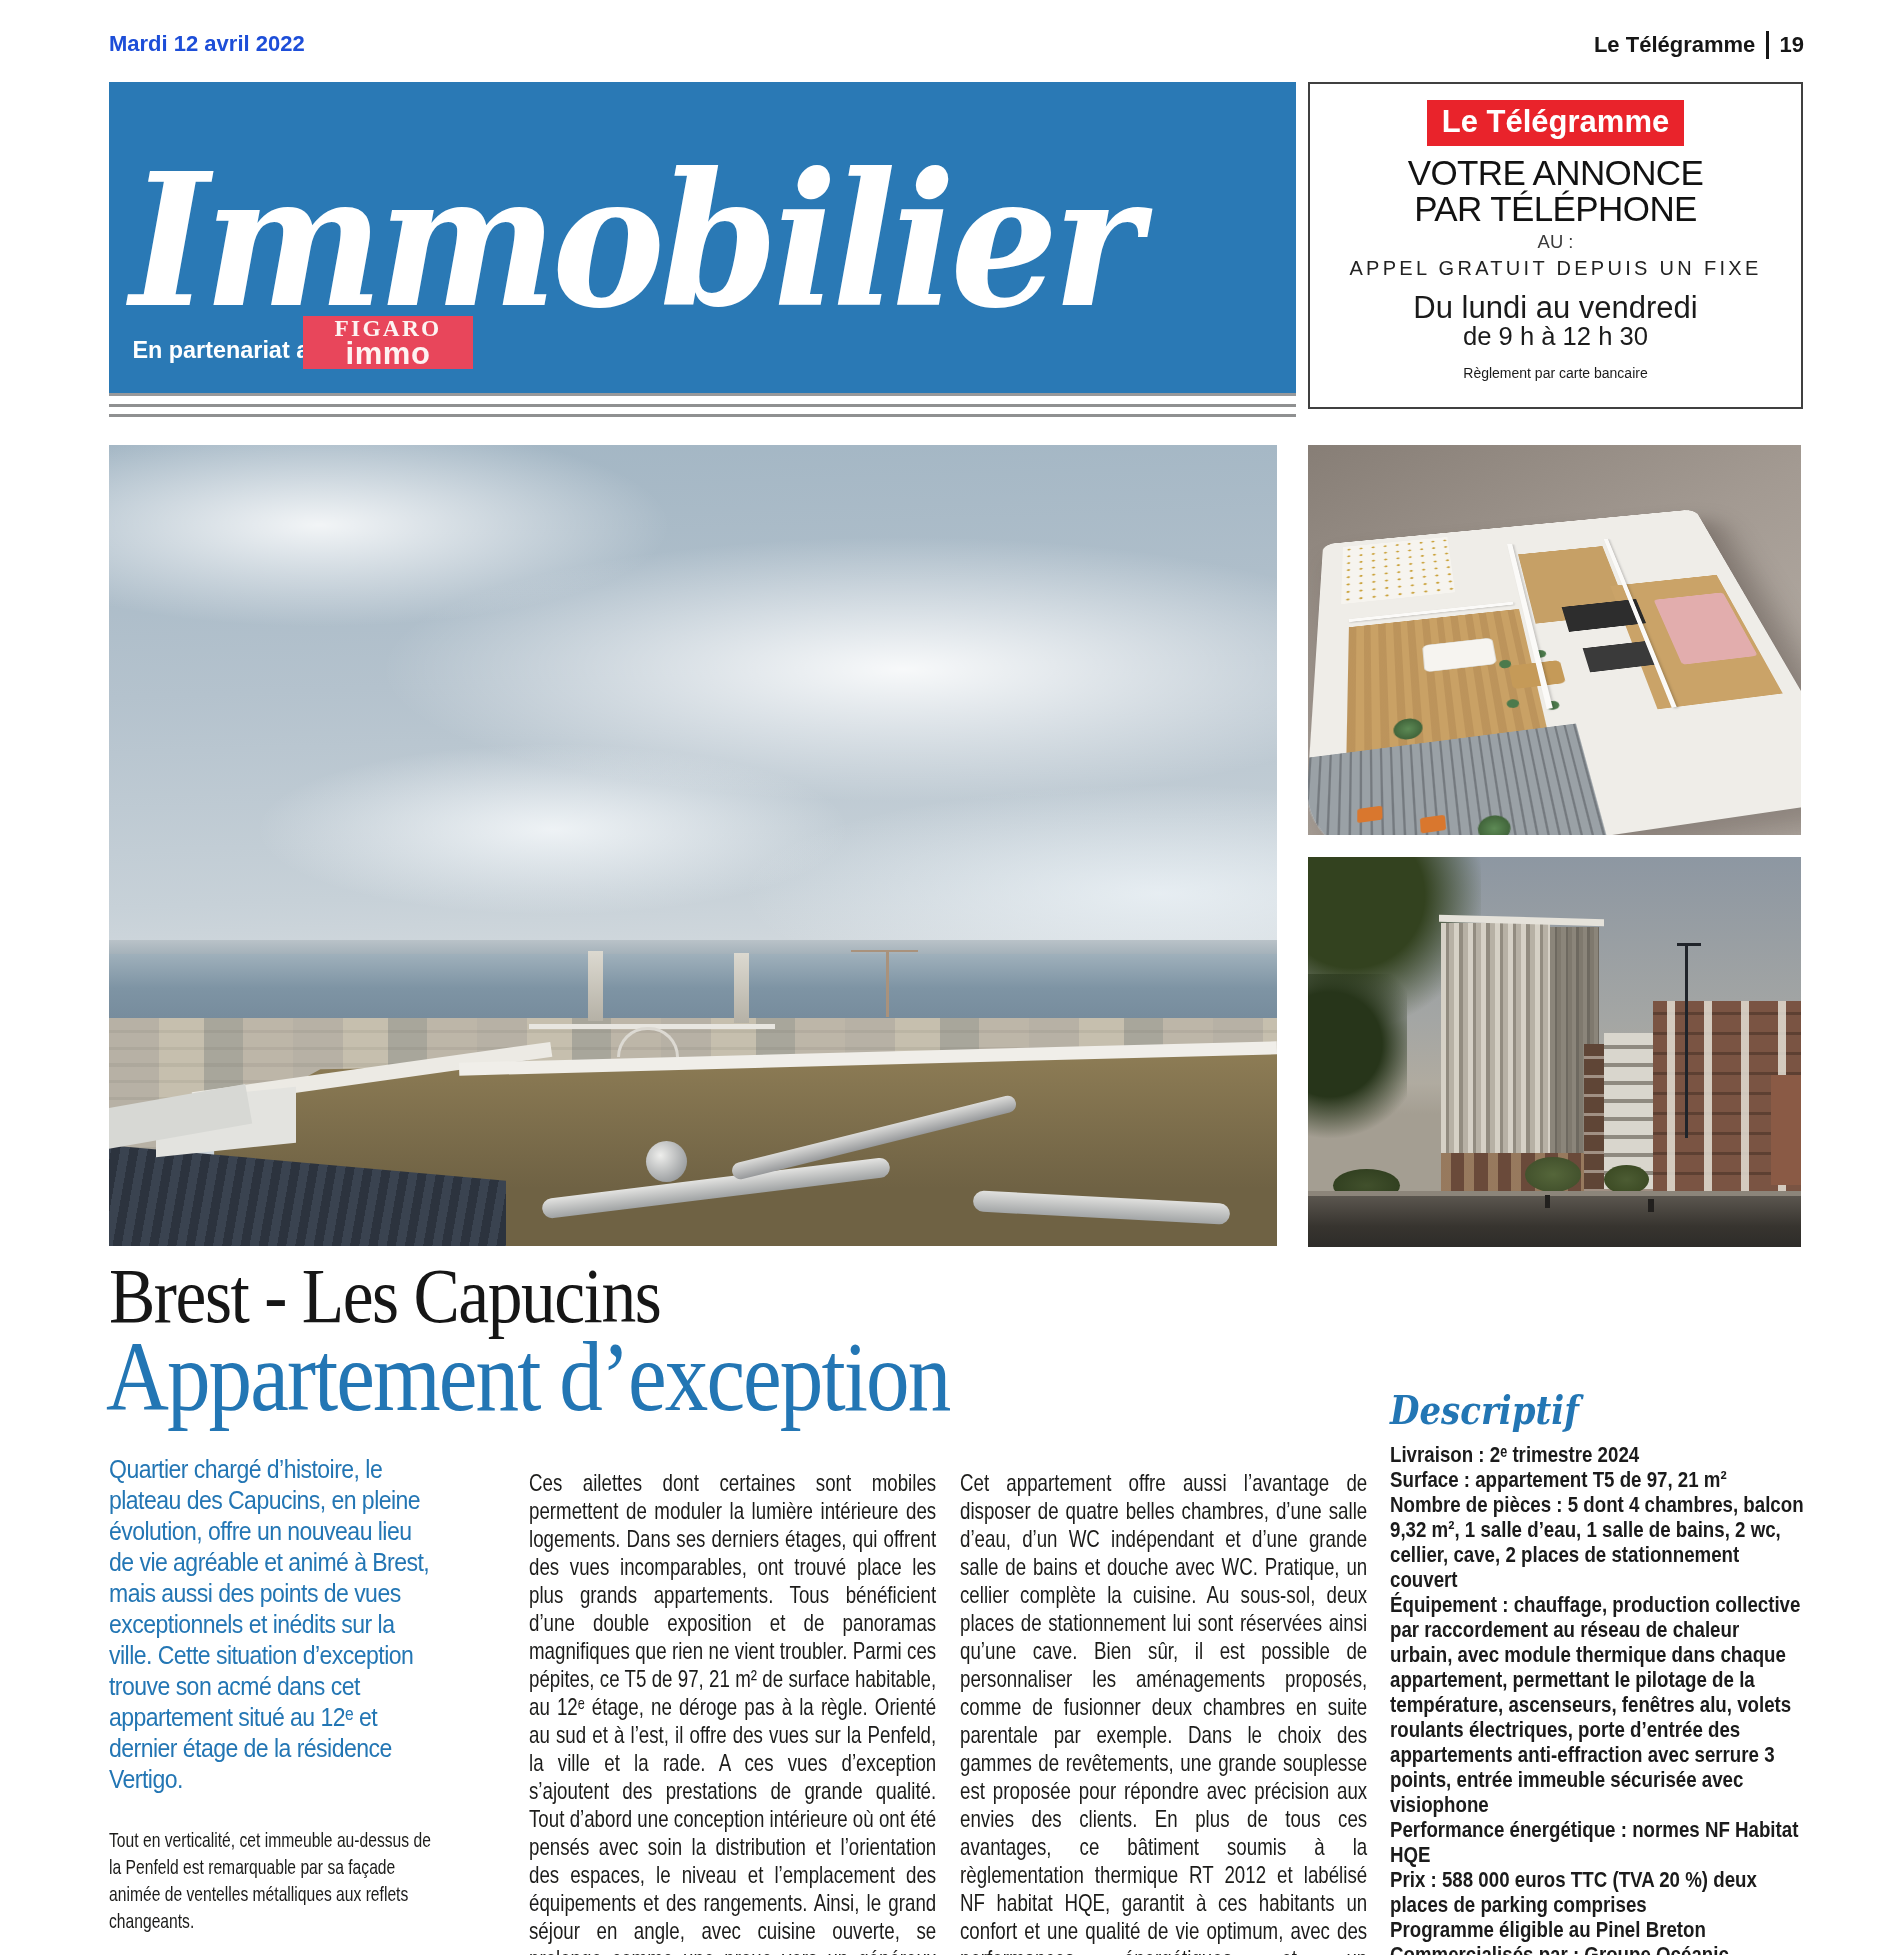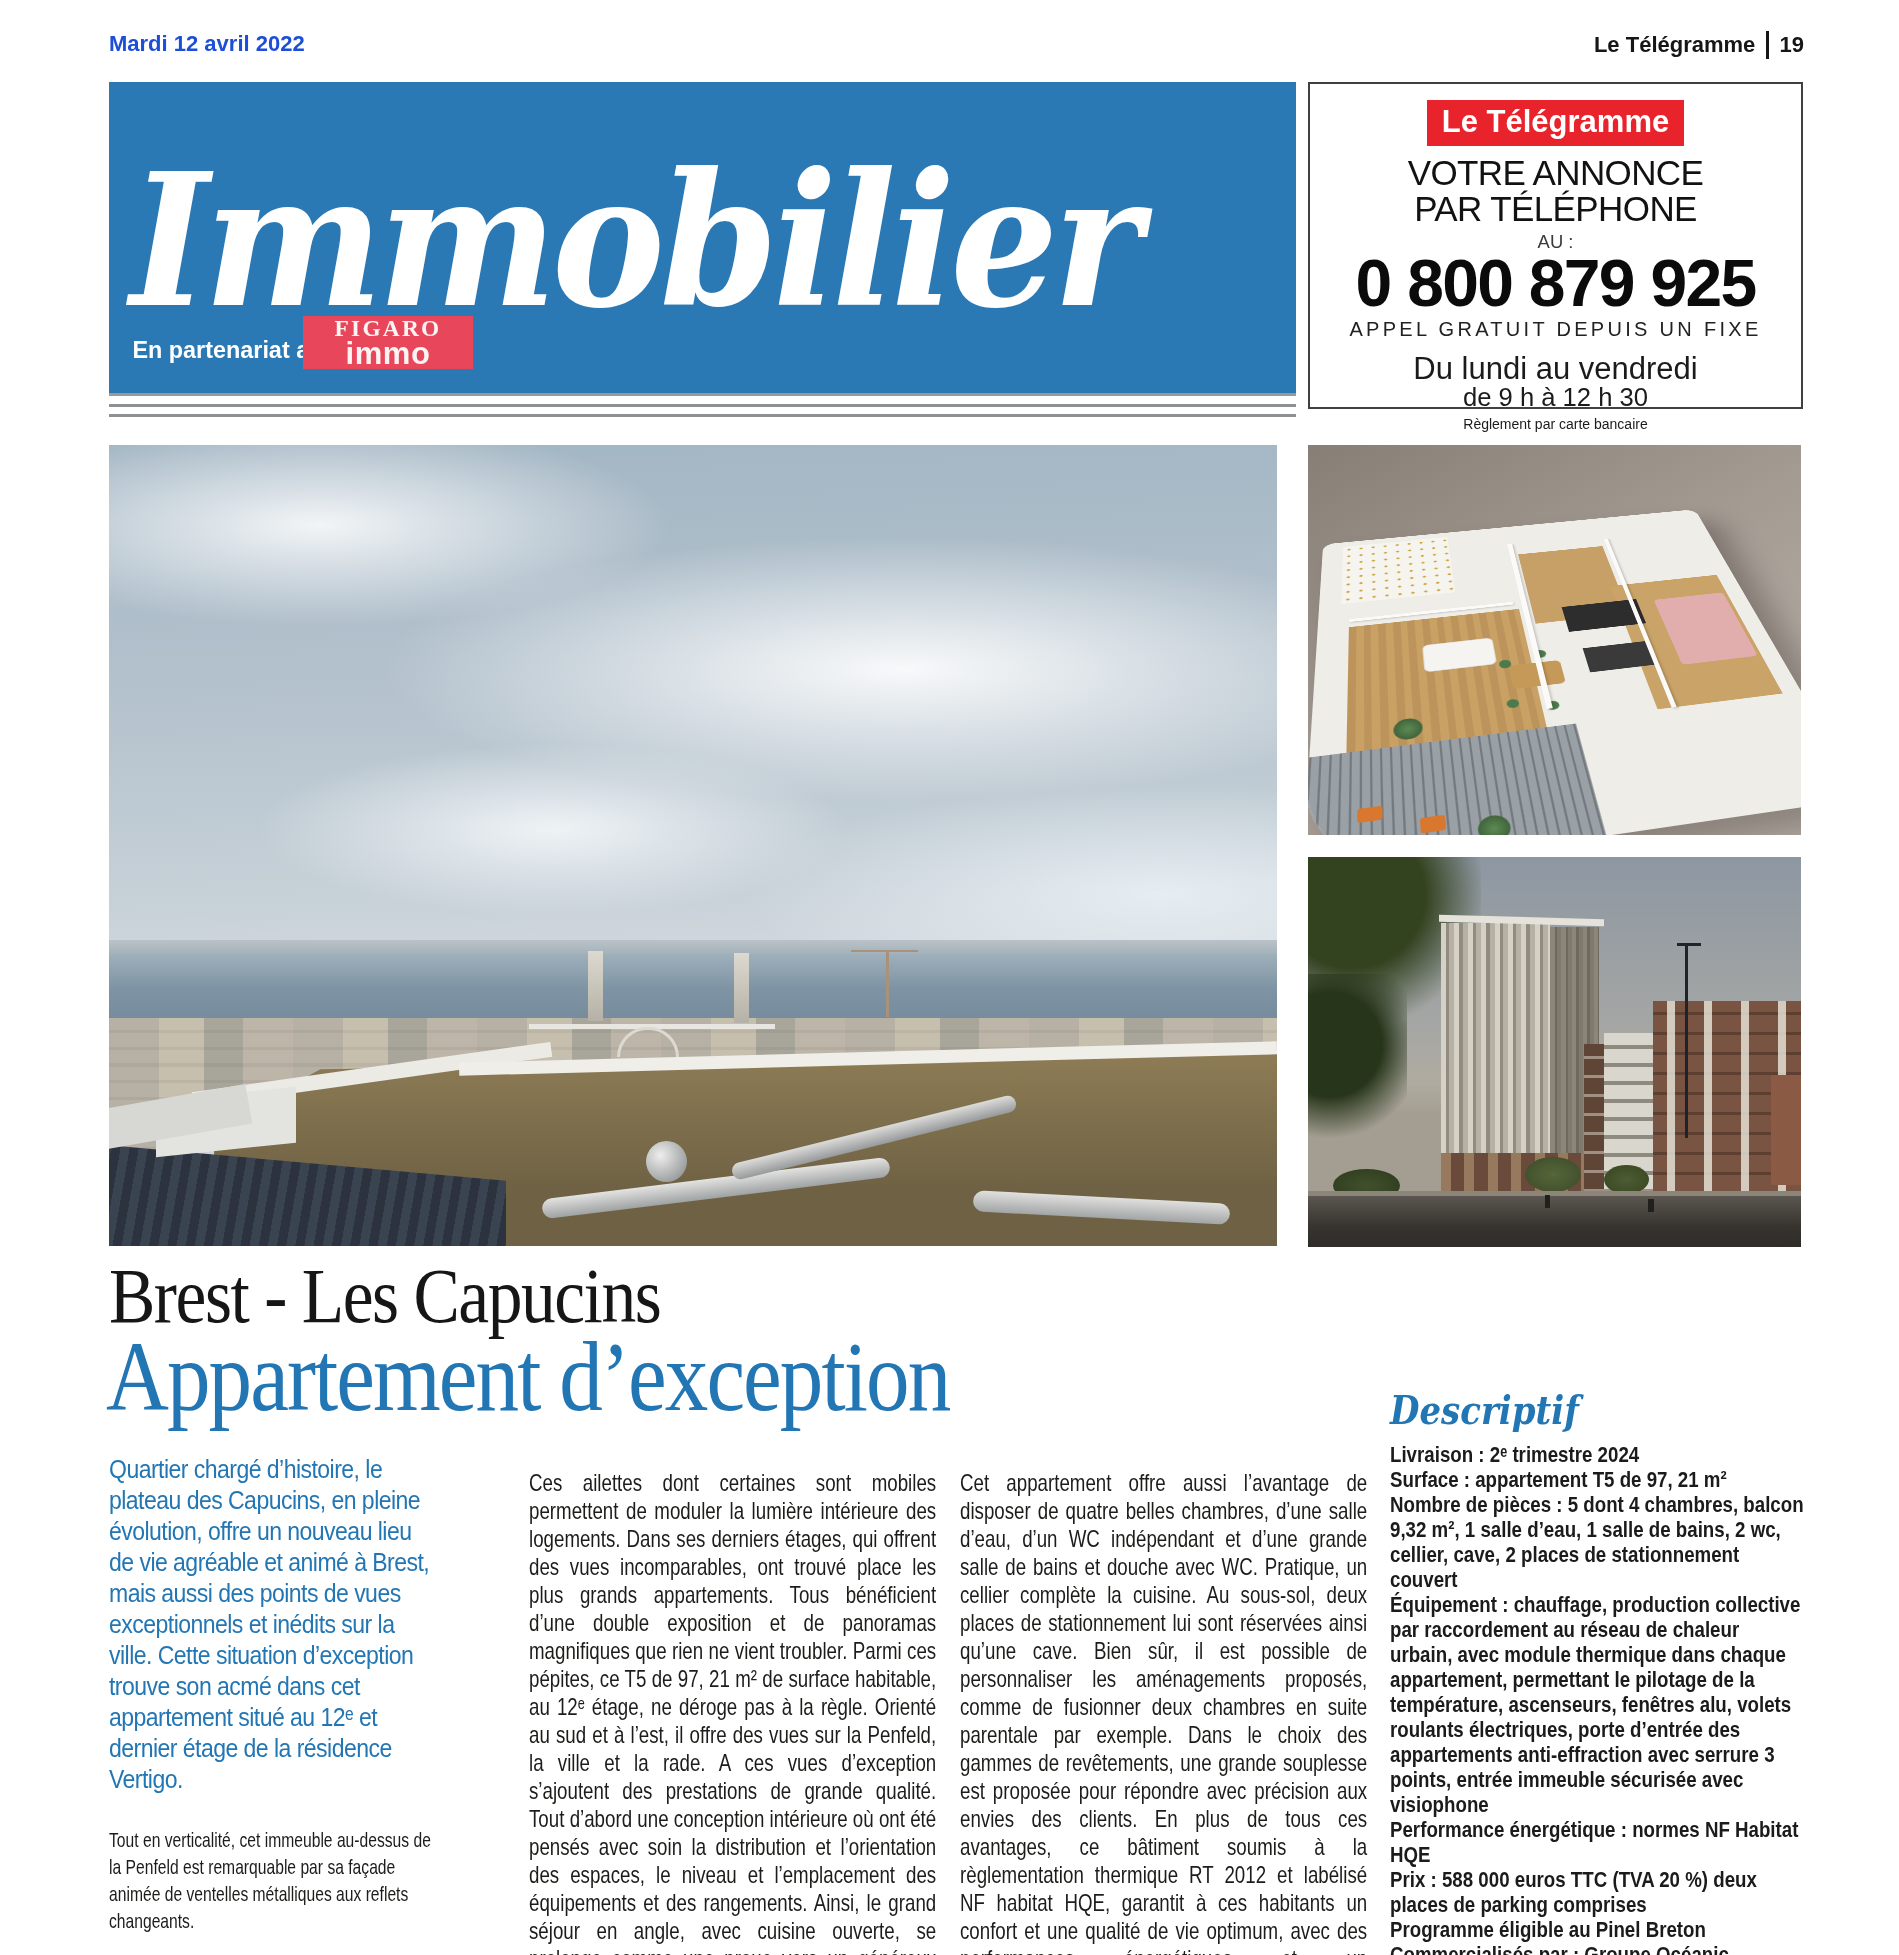--- a/index.html
+++ b/index.html
@@ -38,21 +38,21 @@
      box-sizing:border-box;display:flex;flex-direction:column;align-items:center;}
   .tglogo{margin-top:15.6px;background:#e9232b;color:#fff;font-weight:bold;font-size:31px;line-height:1;
      padding:6.7px 14.5px 9px 14.5px;}
   .adl1{margin-top:9px;font-size:35px;line-height:36px;color:#121212;letter-spacing:-0.6px;}
   .adl2{font-size:35px;line-height:36px;color:#121212;letter-spacing:-0.6px;}
   .adau{margin-top:3.3px;font-size:18.4px;color:#3a3a3a;}
   .adphone{font-size:66px;line-height:61px;font-weight:bold;color:#0b0b0b;letter-spacing:-1.7px;white-space:nowrap;}
   .adappel{margin-top:4.5px;font-size:20px;letter-spacing:3.3px;color:#222;text-align:right;}
   .adlun{margin-top:13.4px;font-size:31px;line-height:29px;color:#1b1b1b;}
   .adlun2{font-size:25.6px;line-height:29px;color:#1b1b1b;}
-  .adreg{margin-top:4px;font-size:14px;color:#1b1b1b;}
+  .adreg{margin-top:14px;font-size:14px;color:#1b1b1b;}
 
   
   .photo{overflow:hidden;}
   .photo-main{left:109px;top:445px;width:1168px;height:801px;}
   .m-sky{position:absolute;inset:0;background:
      radial-gradient(ellipse 501px 145px at 18% 10%, rgba(255,255,255,.85), rgba(255,255,255,0) 70%),
      radial-gradient(ellipse 724px 184px at 68% 28%, rgba(255,255,255,.9), rgba(255,255,255,0) 72%),
      radial-gradient(ellipse 423px 122px at 38% 48%, rgba(246,249,251,.85), rgba(255,255,255,0) 70%),
      radial-gradient(ellipse 557px 145px at 90% 56%, rgba(240,246,250,.75), rgba(255,255,255,0) 75%),
      linear-gradient(178deg,#a3b6c4 0%,#b4c2cd 30%,#c7d1d8 55%,#d5dbdf 66%,#ccd4da 72%);}
@@ -184,21 +184,20 @@
     </div>
   </div>
   <div class="abs rule rule1"></div>
   <div class="abs rule rule2"></div>
 
   <div class="abs adbox">
     <div class="tglogo">Le Télégramme</div>
     <div class="adl1">VOTRE ANNONCE</div>
     <div class="adl2">PAR TÉLÉPHONE</div>
     <div class="adau">AU :</div>
-    <div class="adphone">0 800 879 925</div>
     <div class="adappel">APPEL GRATUIT DEPUIS UN FIXE</div>
     <div class="adlun">Du lundi au vendredi</div>
     <div class="adlun2">de 9 h à 12 h 30</div>
     <div class="adreg">Règlement par carte bancaire</div>
   </div>
 
   <div class="abs photo photo-main">
     <div class="m-sky"></div>
     <div class="m-land"></div>
     <div class="m-sea"></div>

